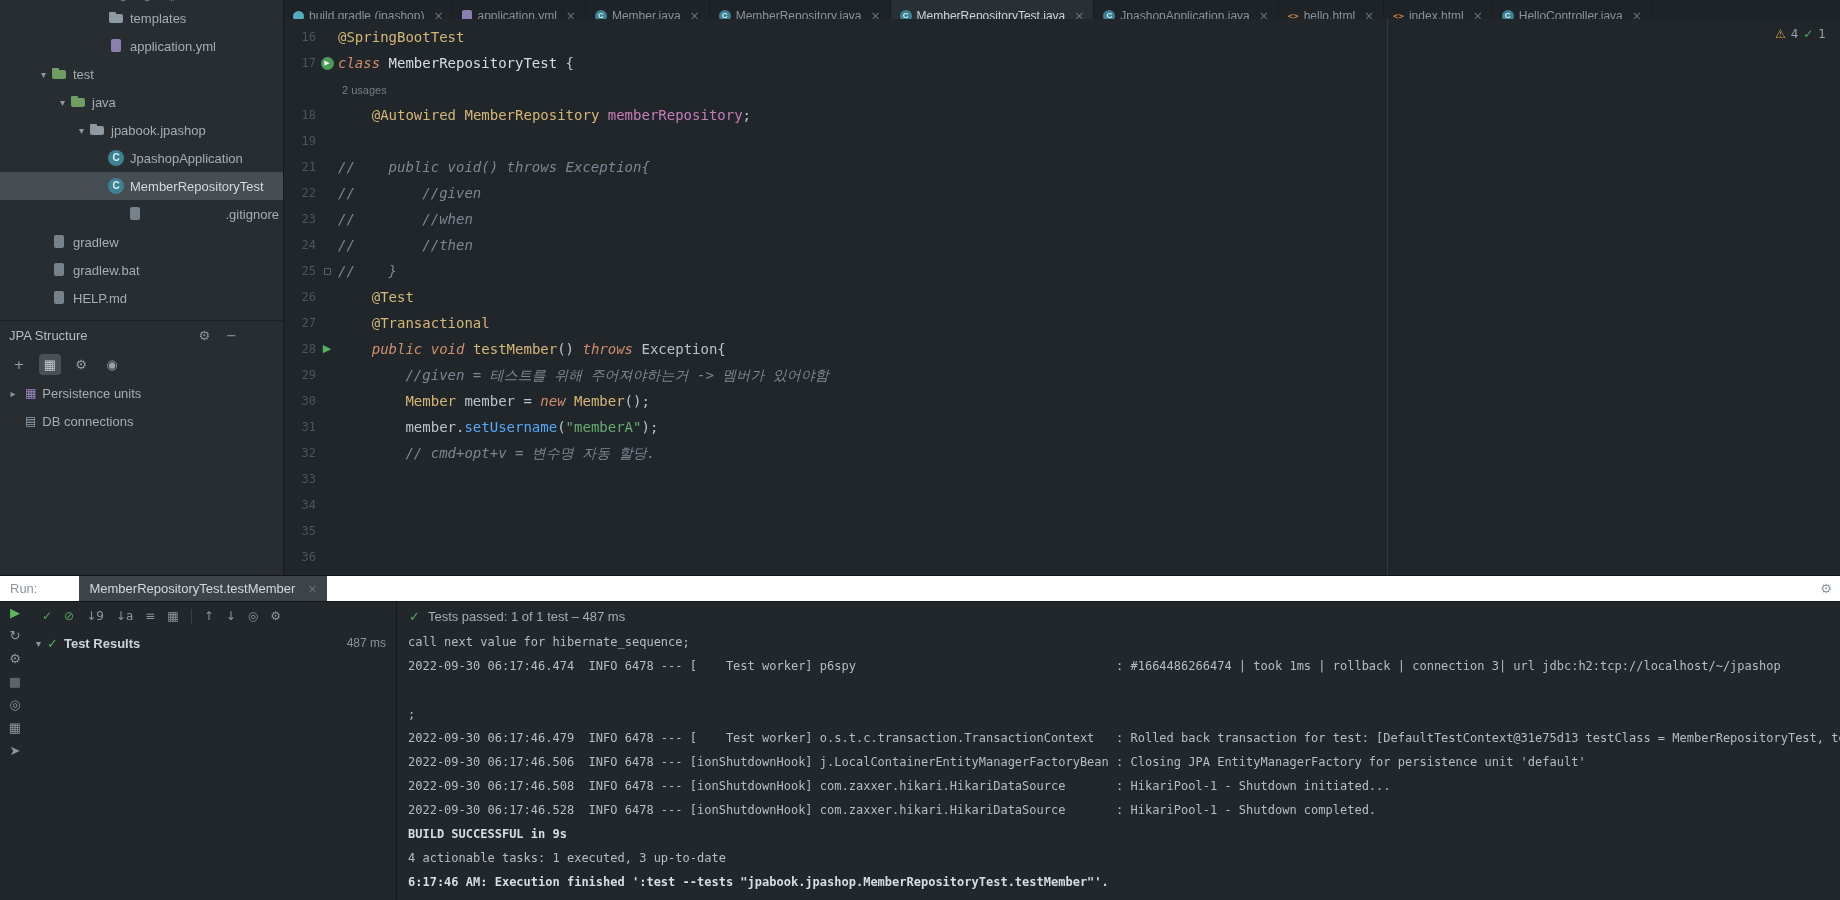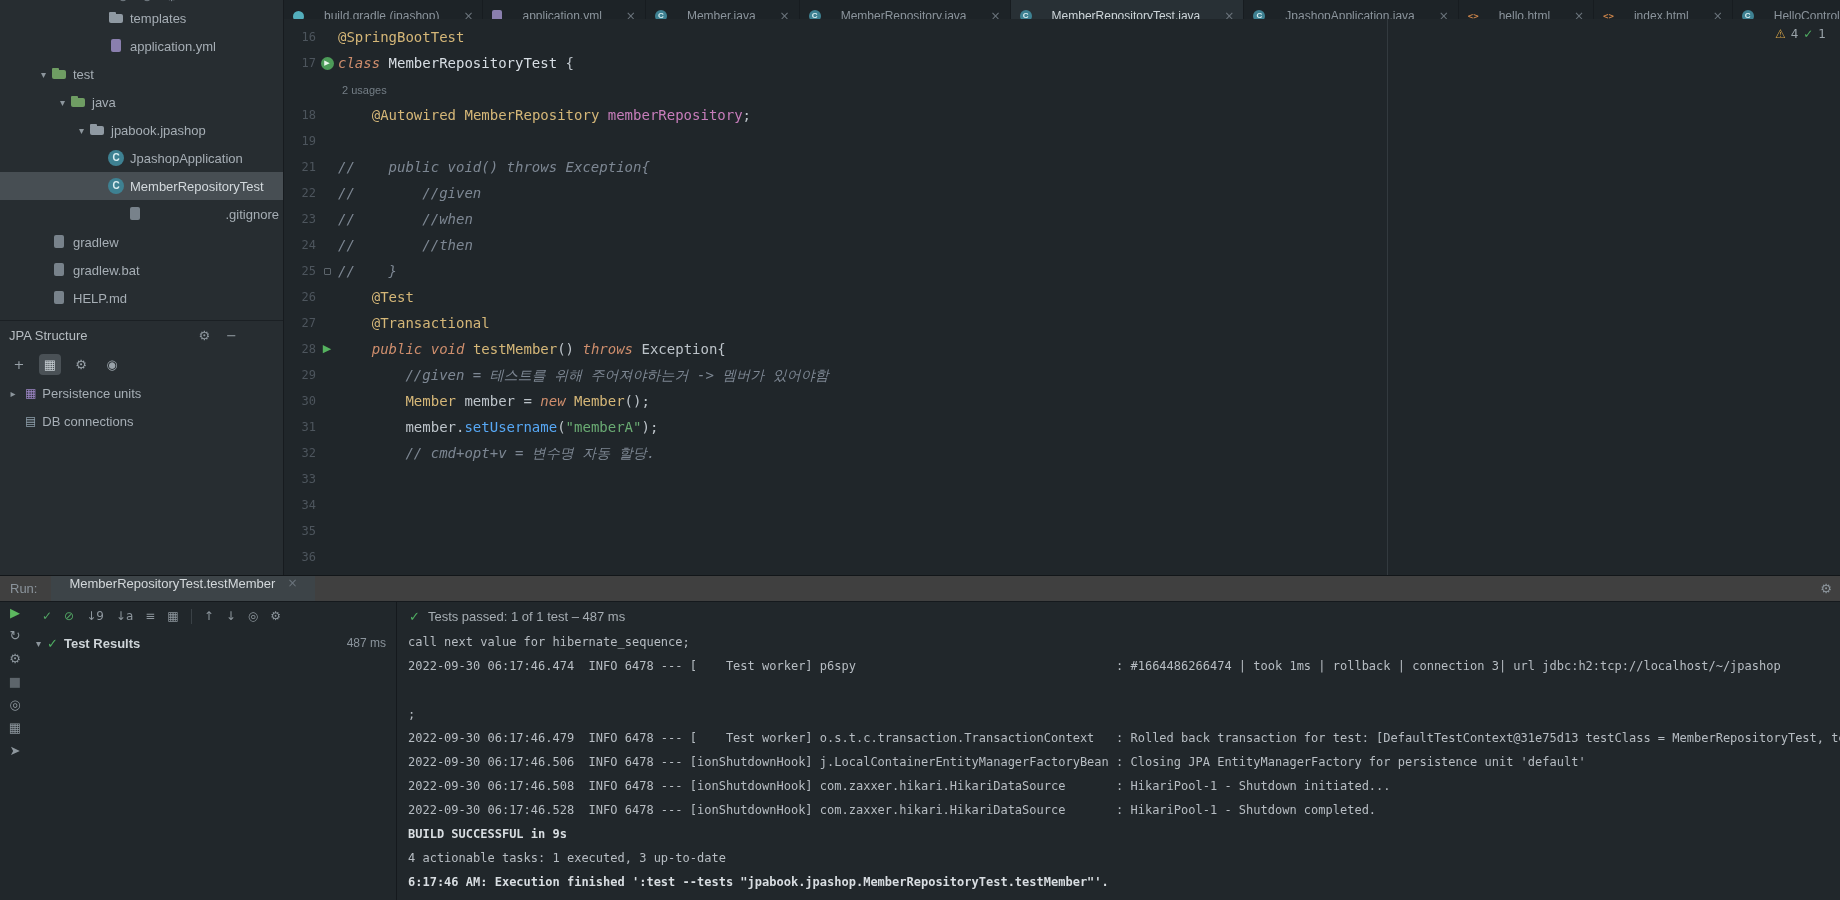--- a/index.html
+++ b/index.html
@@ -31,21 +31,21 @@
   .jpa-tool{min-width:22px;height:21px;display:inline-flex;align-items:center;justify-content:center;border-radius:4px}
   .jpa-tool.active{background:#4a5156;color:#c6cdd2}
   .jpa-row{height:28px;display:flex;align-items:center;font-size:13px;color:#a6aeb5;padding-left:7px;gap:6px}
   .jpa-row .chev{width:12px;flex:none;color:#8d969d;font-size:10px;text-align:center;font-family:"DejaVu Sans",sans-serif}
   .gi-violet{color:#9d86c5;font-family:"DejaVu Sans",sans-serif;font-size:12px}
   .gi-steel{color:#8fa0ac;font-family:"DejaVu Sans",sans-serif;font-size:12px}
 
   
   .editor-col{flex:1;min-width:0;display:flex;flex-direction:column;background:#20262a}
   .tabbar{height:19px;flex:none;background:#1d2327;display:flex;align-items:stretch;overflow:hidden}
-  .tab{display:flex;align-items:center;gap:20px;padding:16px 9px;font-size:12px;color:#8b949c;border-right:1px solid #171c20;white-space:nowrap}
+  .tab{display:flex;align-items:center;gap:5px;padding:16px 9px;font-size:12px;color:#8b949c;border-right:1px solid #171c20;white-space:nowrap}
   .tab.active{background:#283035;color:#cd d5d9;color:#cdd5d9;border-bottom:2px solid #2aa58f}
   .tabclose{color:#6b747c;font-size:12px;margin-left:4px;font-family:"DejaVu Sans",sans-serif}
   .tabicon{flex:none;display:inline-block}
   .tabicon.java-class{width:12px;height:12px;border-radius:50%;background:#3e8192;color:#d9edf0;font:700 8px/12px "Liberation Sans",sans-serif;text-align:center}
   .tabicon.gradle{width:11px;height:11px;border-radius:50%;background:#53aebc}
   .tabicon.yml{width:10px;height:12px;border-radius:2px;background:#8a7fae}
   .tabicon.html{color:#d0864a;font:700 9px/12px "DejaVu Sans Mono",monospace}
   .editor{position:relative;flex:1;overflow:hidden}
   .code-lines{position:absolute;left:0;top:0;right:0;bottom:0;padding-top:5px;font:14px/26px "DejaVu Sans Mono",monospace;overflow:hidden}
   .crow{height:26px;display:flex;align-items:center}
@@ -66,23 +66,23 @@
   .tk-cmt{color:#7d8793;font-style:italic}
   .tk-call{color:#57a8f5}
   .tk-pl{color:#bcc3c9}
   .guide{position:absolute;top:0;bottom:0;left:1103px;width:1px;background:#333a3f}
   .inspections{position:absolute;top:8px;right:14px;display:flex;align-items:center;gap:5px;font-size:12px;color:#9aa3aa;font-family:"DejaVu Sans",sans-serif}
   .inspections .w{color:#d9a648}
   .ok{color:#4fae62;font-weight:bold;font-family:"DejaVu Sans",sans-serif}
 
   
   .run-panel{position:absolute;left:0;right:0;bottom:0;height:325px;background:#21272b;border-top:1px solid #121619}
-  .run-header{height:26px;display:flex;align-items:center;background:#404040;border-bottom:1px solid #15191d;position:relative}
+  .run-header{height:26px;display:flex;align-items:center;background:#ffffff;border-bottom:1px solid #15191d;position:relative}
   .run-label{margin-left:10px;font-size:13px;color:#8b949c}
-  .run-tab{margin-left:14px;height:100%;display:flex;align-items:flex-start;gap:8px;padding:0 18px;background:#3d4448;color:#d3d8db;font-size:13px}
+  .run-tab{margin-left:42px;height:100%;display:flex;align-items:center;gap:8px;padding:0 10px;background:#3d4448;color:#d3d8db;font-size:13px}
   .run-gear{position:absolute;right:8px;color:#8d969d;font-size:13px;font-family:"DejaVu Sans",sans-serif}
   .run-body{display:flex;height:298px}
   .vtb{width:30px;flex:none;display:flex;flex-direction:column;align-items:center;padding-top:3px;gap:8px;font-size:13px;color:#8d969d;font-family:"DejaVu Sans",sans-serif}
   .vtb .green{color:#5cb85f}
   .vtb .dim{color:#5d656b}
   .tests-col{width:367px;flex:none;border-right:1px solid #15191d;display:flex;flex-direction:column;background:#21272b}
   .tests-toolbar{height:28px;display:flex;align-items:center;gap:12px;padding-left:12px;font-size:12px;color:#8d969d;font-family:"DejaVu Sans",sans-serif}
   .tests-toolbar .green{color:#52a564}
   .tdiv{width:1px;height:15px;background:#3a4146}
   .tests-header{height:26px;display:flex;align-items:center;gap:6px;padding-left:6px;font-size:13px;color:#ced4d8;font-weight:bold}

